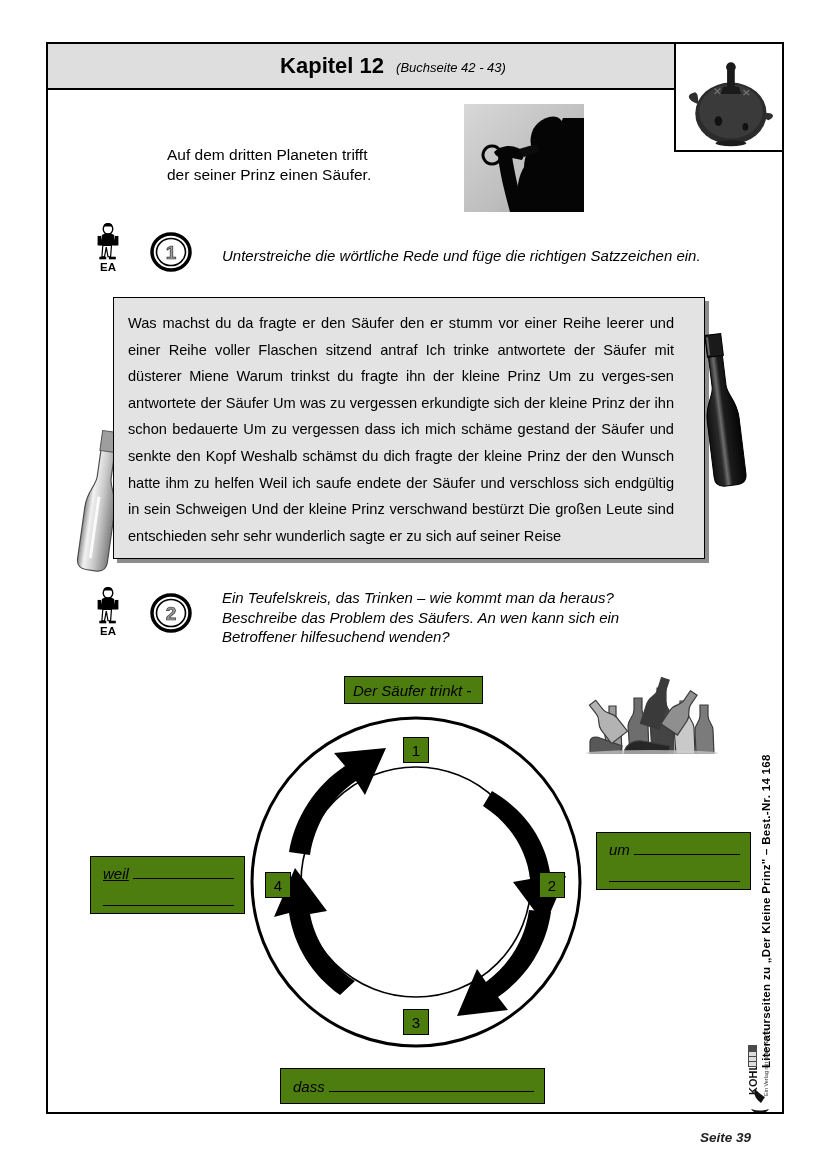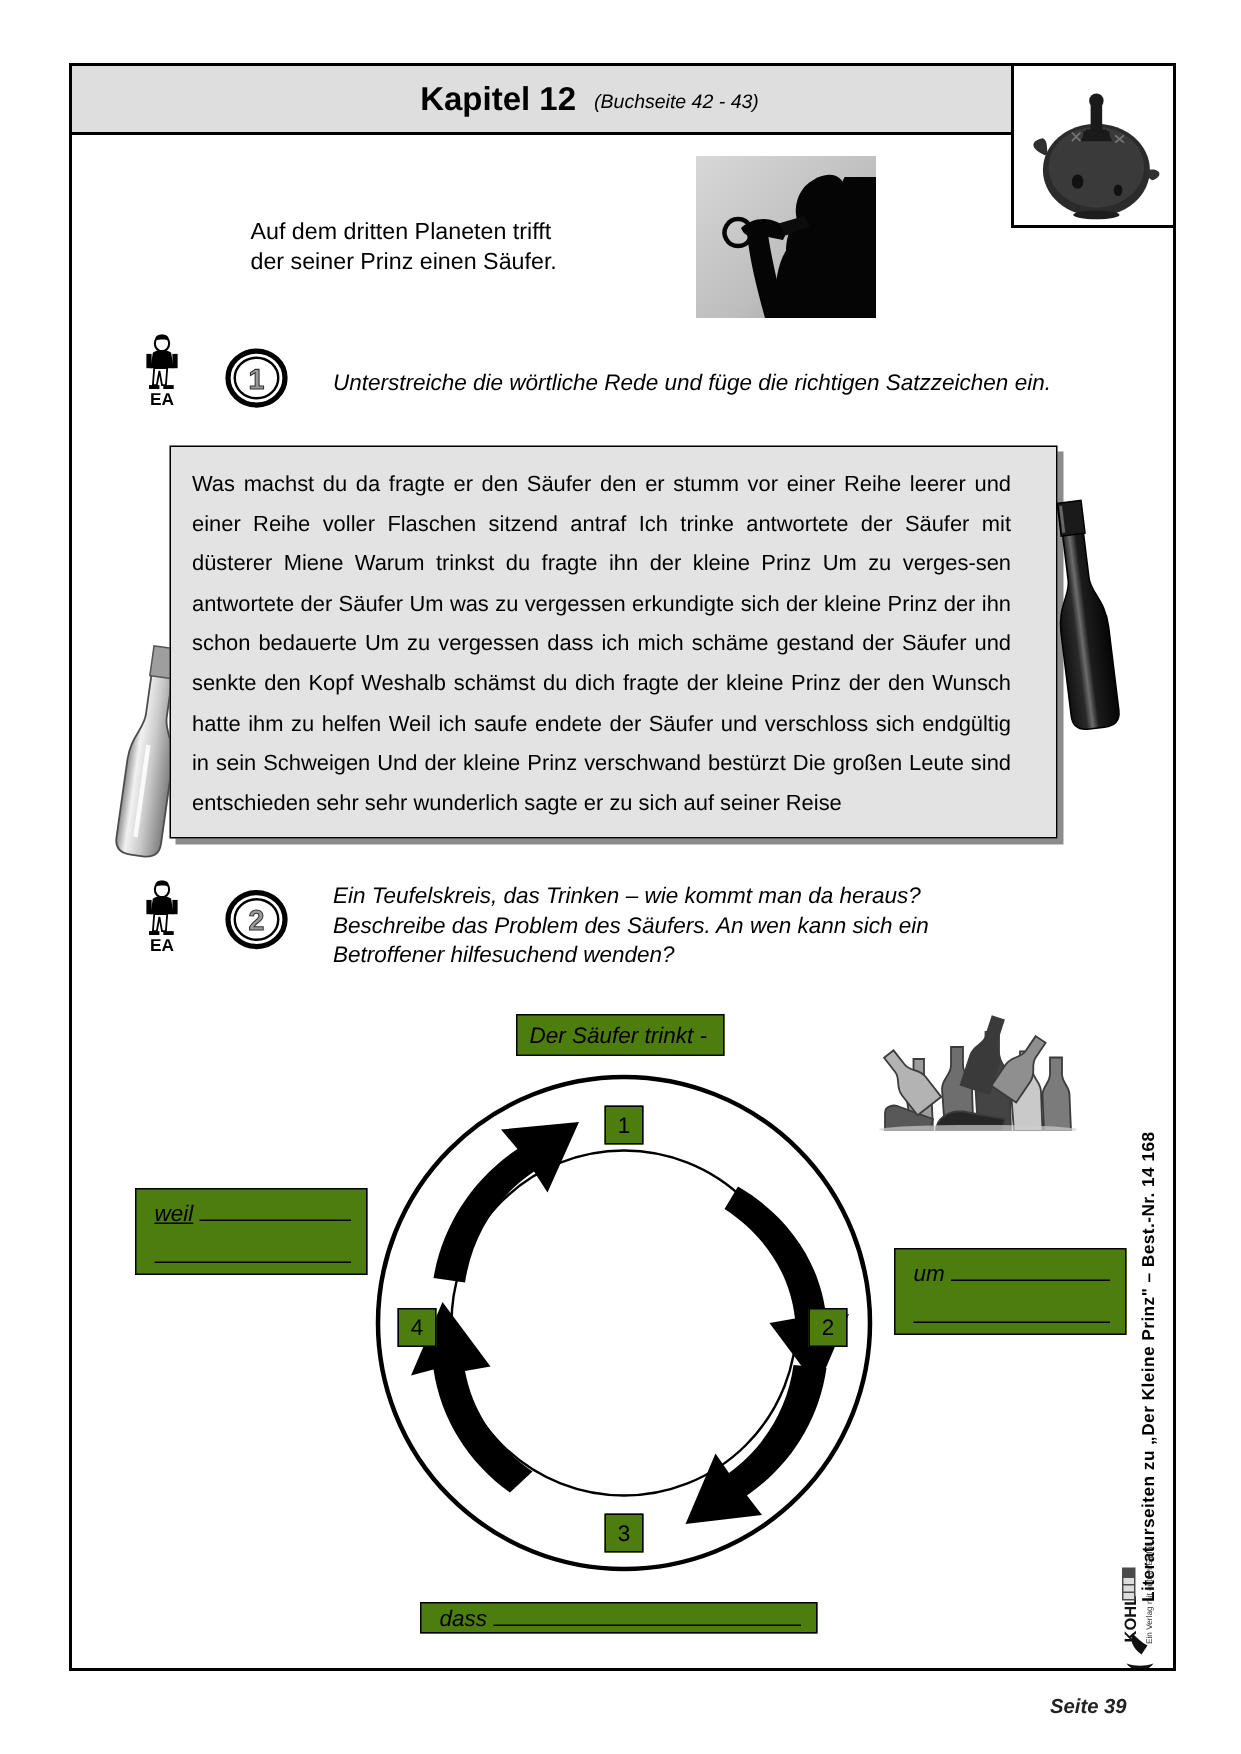--- a/index.html
+++ b/index.html
@@ -179,23 +179,23 @@
     height: 13px;
   }
 
   #top-box {
     left: 344px; top: 676px; width: 139px; height: 28px;
     justify-content: flex-start;
     padding-left: 8px;
     font-size: 15px;
     font-style: italic;
   }
-  #box-weil { left: 90px; top: 792px; width: 155px; height: 58px; text-decoration: underline; }
+  #box-weil { left: 90px; top: 856px; width: 155px; height: 58px; text-decoration: underline; }
   #box-um   { left: 596px; top: 832px; width: 155px; height: 58px; }
-  #box-dass { left: 280px; top: 1068px; width: 265px; height: 21px; }
+  #box-dass { left: 280px; top: 1068px; width: 265px; height: 36px; }
   #box-dass .field-row { }
 
   #num-1 { left: 403px; top: 737px; }
   #num-2 { left: 539px; top: 872px; }
   #num-3 { left: 403px; top: 1009px; }
   #num-4 { left: 265px; top: 872px; }
 
   #bottle-pile {
     position: absolute;
     left: 578px; top: 668px; width: 148px; height: 86px;

